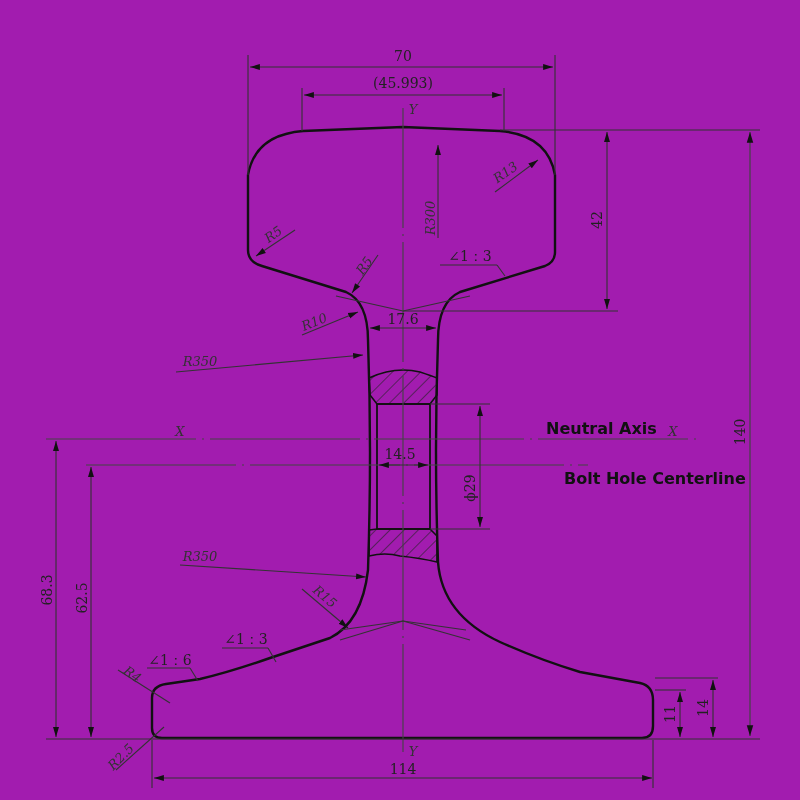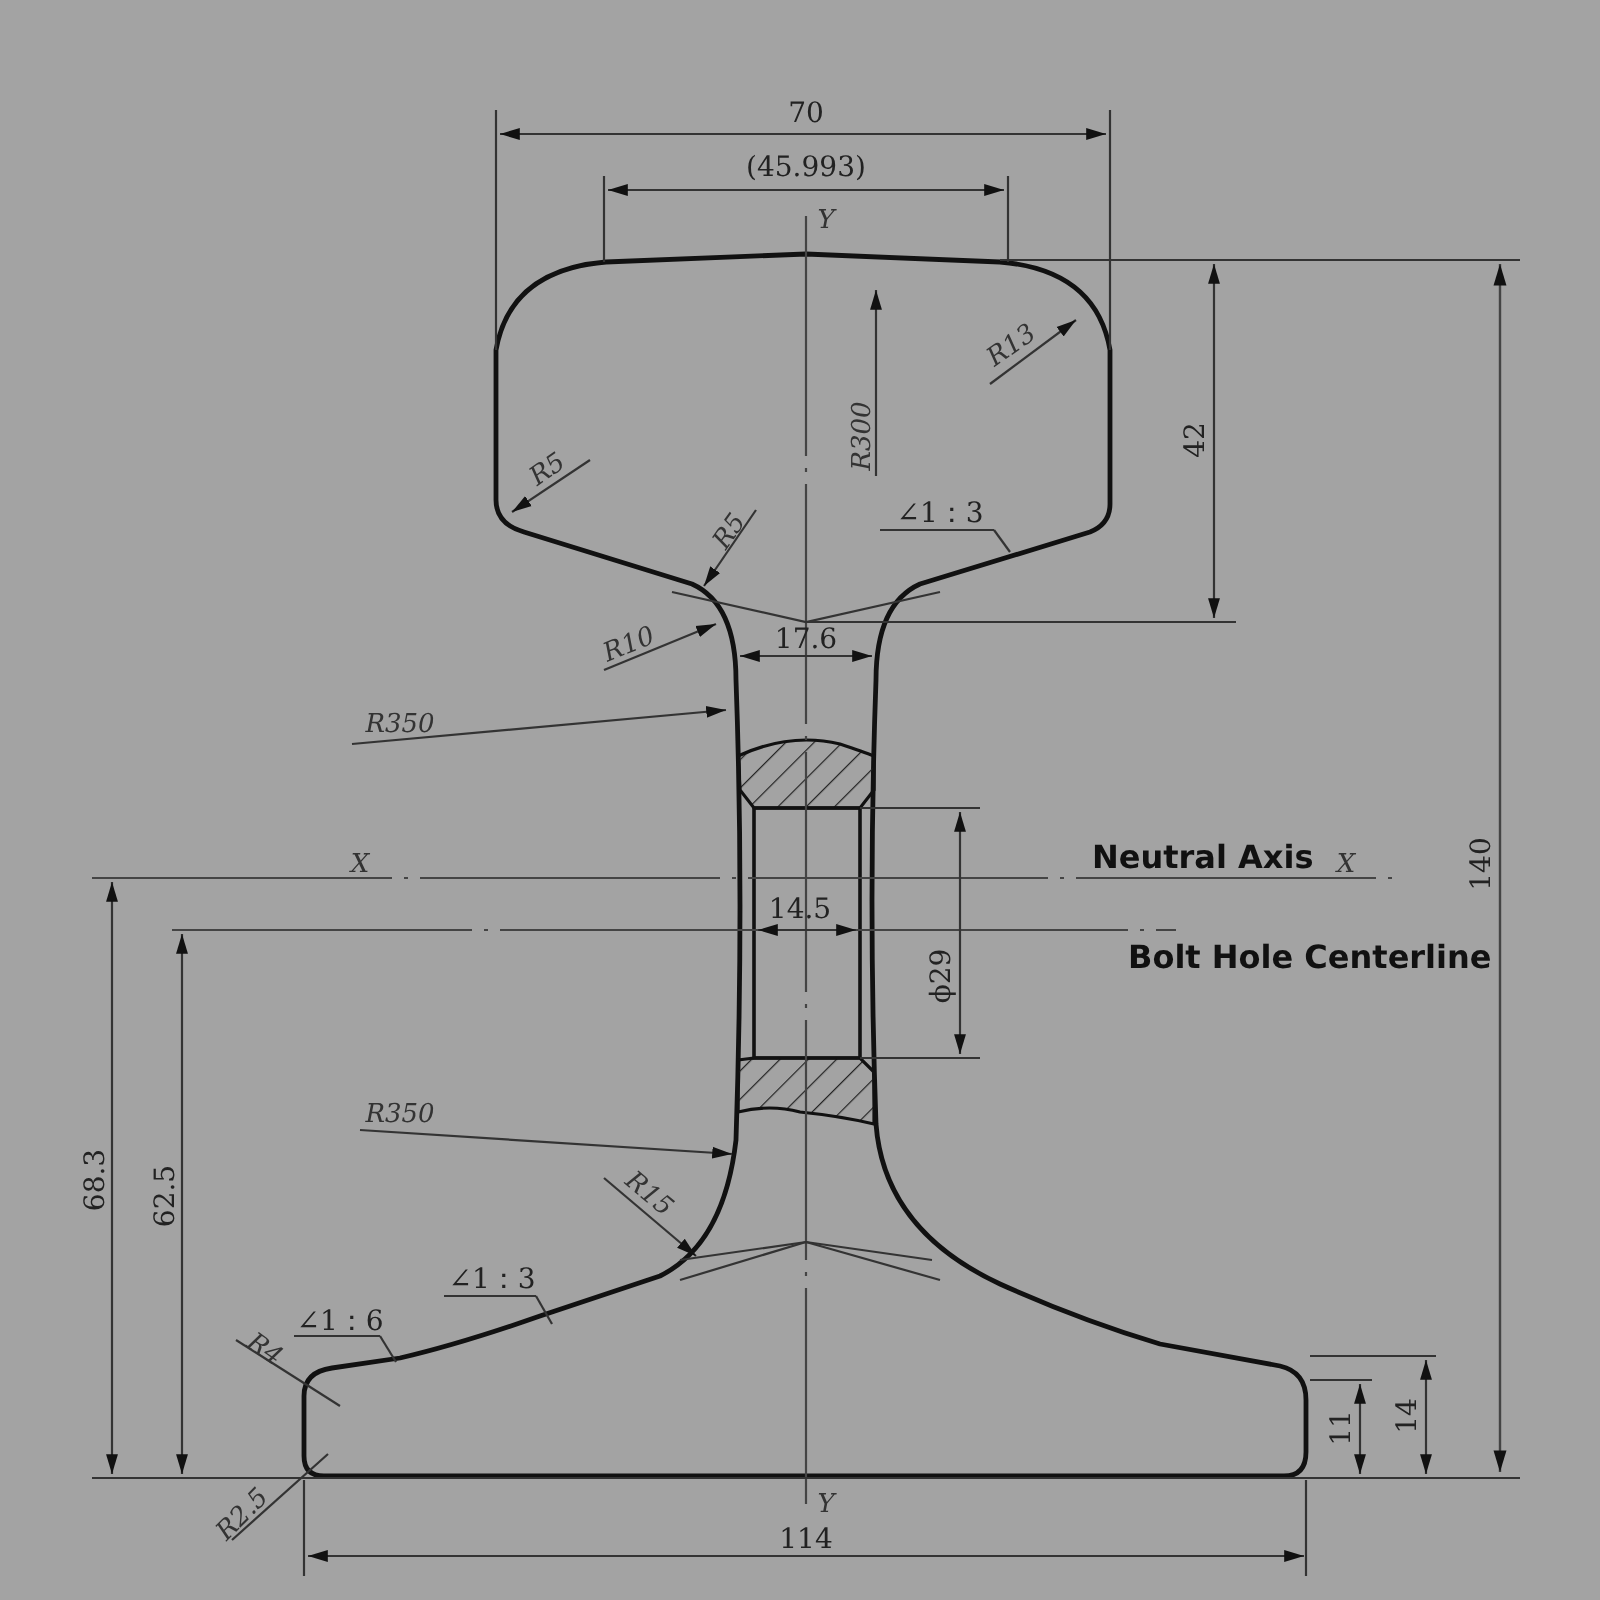--- a/index.html
+++ b/index.html
@@ -1,16 +1,16 @@
 <!DOCTYPE html>
 <html><head>
   <meta charset="utf-8">
   <style>
     html, body { margin: 0; padding: 0; background: #fafafa; }
-    #canvas { position: relative; width: 800px; height: 800px; background: #a3a3a3; overflow: hidden; }
+    #canvas { position: relative; width: 800px; height: 800px; background: #a21caf; overflow: hidden; }
     svg { position: absolute; left: 0; top: 0; }
     .dim { font-family: "DejaVu Serif", serif; font-size: 14px; fill: #222; }
     .dim-ital { font-family: "DejaVu Serif", serif; font-size: 13px; font-style: italic; fill: #333; }
     .note { font-family: "DejaVu Sans", sans-serif; font-size: 16px; font-weight: bold; fill: #111; }
     .outline { fill: none; stroke: #111; stroke-width: 2.4; stroke-linejoin: round; stroke-linecap: round; }
     .thin { fill: none; stroke: #333; stroke-width: 1.1; }
     .axis { fill: none; stroke: #444; stroke-width: 1.2; }
     .center { fill: none; stroke: #444; stroke-width: 1.1; stroke-dasharray: 150 6 2 6; }
     .vcenter { fill: none; stroke: #444; stroke-width: 1.1; stroke-dasharray: 120 6 2 6; }
   </style>

